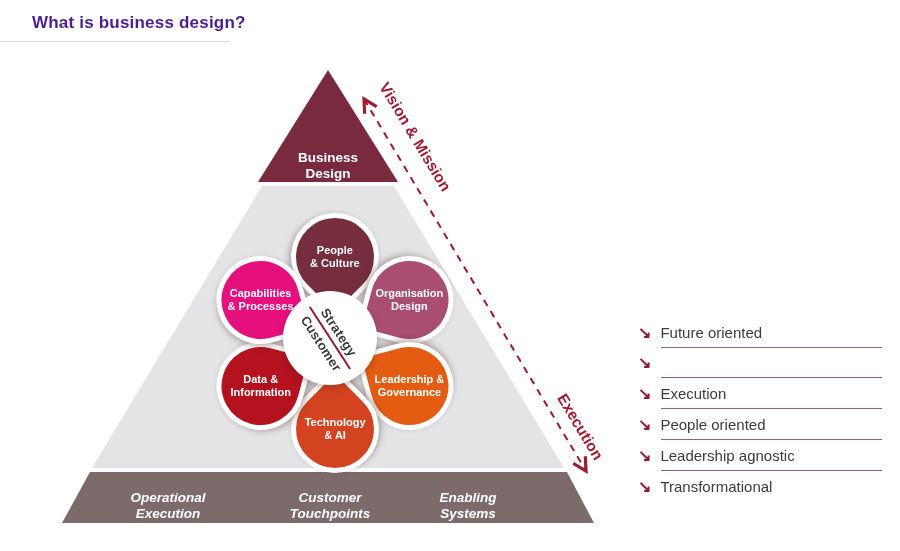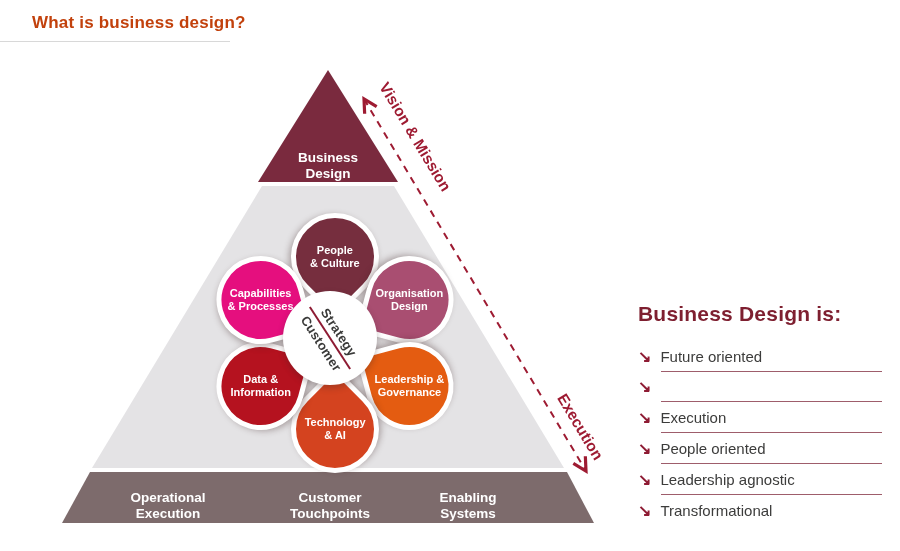--- a/index.html
+++ b/index.html
@@ -5,41 +5,42 @@
   html,body{margin:0;padding:0;}
   body{
     width:900px;height:551px;position:relative;background:#ffffff;
     font-family:"Liberation Sans",sans-serif;overflow:hidden;
     -webkit-font-smoothing:antialiased;
   }
   .abs{position:absolute;}
 
   
   .page-title{
-    left:32px;top:13px;font-size:17px;font-weight:bold;color:#c2410c;letter-spacing:.2px;
+    left:32px;top:13px;font-size:17px;font-weight:bold;color:#4c1d95;letter-spacing:.2px;
   }
   .title-rule{left:0;top:41px;width:230px;height:1px;background:#d8d8d8;}
 
   
   .pyr-gray{
     left:90px;top:186px;width:480px;height:282px;background:#e4e3e5;
     clip-path:polygon(172px 0px,304px 0px,474px 282px,2px 282px);
   }
   .pyr-apex{
     left:258px;top:70px;width:140px;height:112px;background:#7a2a3e;
     clip-path:polygon(50% 0,100% 100%,0 100%);
     display:flex;align-items:flex-end;justify-content:center;
   }
   .pyr-apex .lbl{
     color:#fff;font-weight:bold;font-size:13.5px;line-height:1.18;text-align:center;
     white-space:pre-line;margin-bottom:0;
   }
   .pyr-base{
     left:62px;top:472px;width:532px;height:68px;background:#7d6b6c;
     clip-path:polygon(28px 0px,505px 0px,532px 51px,0px 51px);
+    font-style:italic;
   }
   .base-lbl{
     position:absolute;top:50%;transform:translate(-50%,-50%);
     color:#fff;font-weight:bold;font-size:13.5px;line-height:1.18;text-align:center;
     white-space:pre-line;
   }
   .base-lbl.b0{left:106px;} .base-lbl.b1{left:268px;} .base-lbl.b2{left:406px;}
 
   
   .flower{left:190px;top:198px;width:280px;height:280px;}
@@ -148,21 +149,20 @@
     <marker id="ah" markerWidth="10" markerHeight="10" refX="8" refY="5" orient="auto-start-reverse">
       <path d="M1.5,1.5 L8,5 L1.5,8.5" fill="none" stroke="#9e1b32" stroke-width="1.6"></path>
     </marker>
   </defs>
   <line x1="364" y1="99" x2="586" y2="471" stroke="#9e1b32" stroke-width="2" stroke-dasharray="7 6" marker-start="url(#ah)" marker-end="url(#ah)"></line>
 </svg>
 <div class="axis-lbl top">Vision &amp; Mission</div>
 <div class="axis-lbl bottom">Execution</div>
 
 <div class="abs panel">
-  <div class="panel-heading">Business Design is:</div>
   <div class="panel-list">
     <div class="bd-item">
       <span class="bd-arrow">↘</span>
       <span class="bd-text">Future oriented</span>
     </div>
     <div class="bd-sep"></div>
     <div class="bd-item">
       <span class="bd-arrow">↘</span>
     </div>
     <div class="bd-sep"></div>

